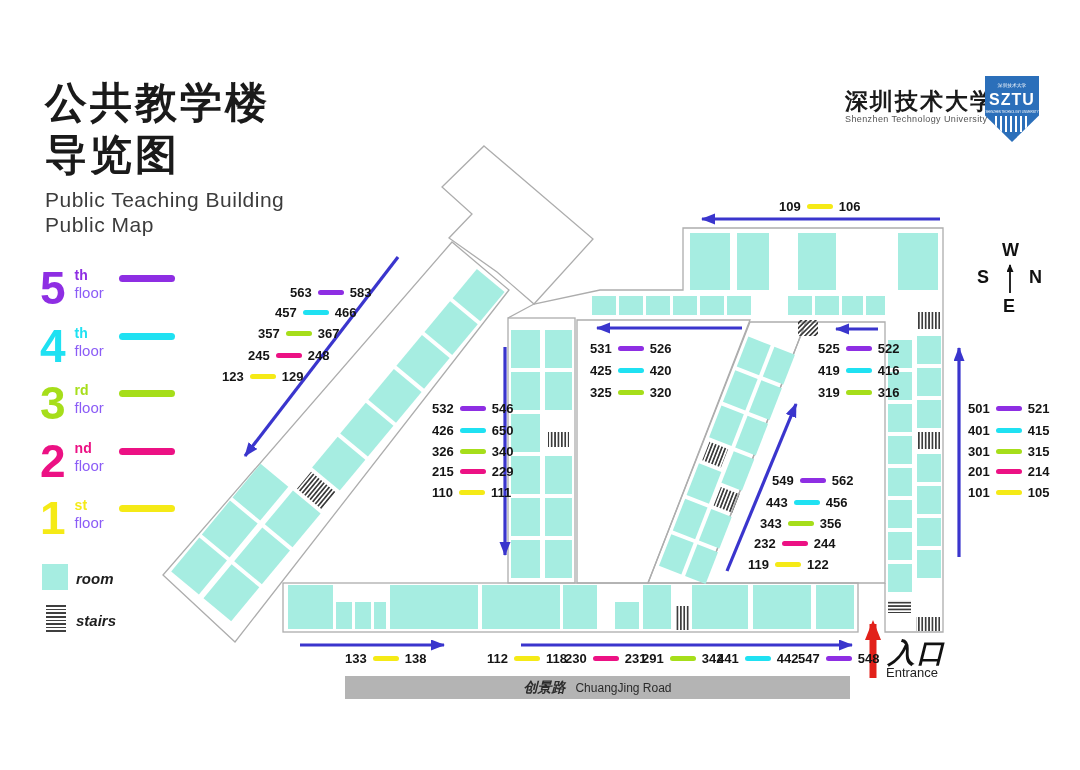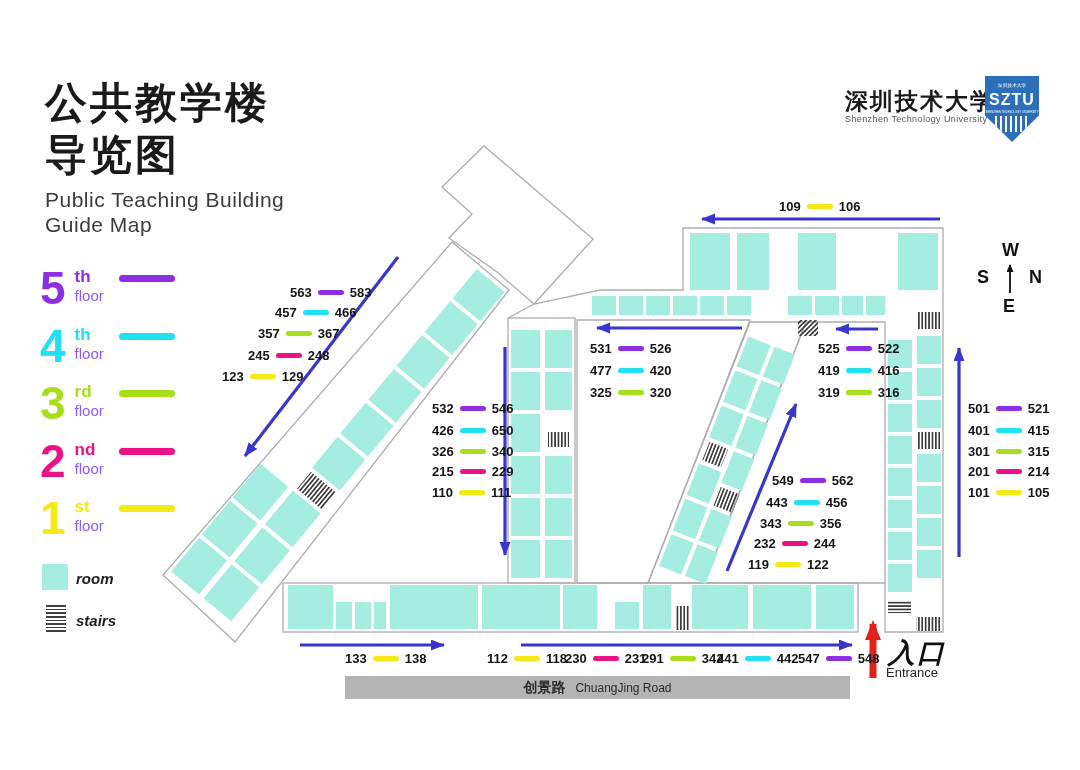--- a/index.html
+++ b/index.html
@@ -17,37 +17,37 @@
           display:flex;flex-direction:column;align-items:center;color:#fff;}
   .shield .s-top{font-size:6px;margin-top:5px;white-space:nowrap;transform:scale(0.8);}
   .shield .s-main{font-size:16px;font-weight:bold;letter-spacing:1px;margin-top:1px;}
   .shield .s-sub{font-size:4px;white-space:nowrap;transform:scale(0.7);}
   .shield .s-stripes{width:34px;height:16px;margin-top:2px;
         background:repeating-linear-gradient(90deg,#ffffff 0 2px,transparent 2px 5px);}
   
   .lg{position:absolute;left:40px;display:flex;gap:9px;height:52px;}
   .lg .digit{font-size:46px;font-weight:bold;line-height:0.9;}
   .lg .col{display:flex;flex-direction:column;margin-top:0px;}
-  .lg .suffix{font-size:17px;font-weight:bold;line-height:1.0;}
+  .lg .suffix{font-size:14px;font-weight:bold;line-height:1.0;}
   .lg .floor{font-size:15px;color:#8b5cf6;line-height:1.2;margin-top:2px;}
   .lg .bar{width:56px;height:7px;border-radius:3.5px;margin-top:7px;margin-left:6px;}
   .sw-room{width:26px;height:26px;background:#a6ede1;}
   .sw-stairs{width:20px;height:28px;
         background:repeating-linear-gradient(0deg,#3f3f3f 0 1.6px,#ffffff 1.6px 3.6px);}
   .lg-txt{font-size:15px;font-weight:bold;color:#1e1e1e;font-style:italic;}
   
   .rng{position:absolute;display:flex;align-items:center;gap:6px;
        font-size:13px;font-weight:bold;color:#141414;white-space:nowrap;}
   .rng .bar{width:26px;height:5px;border-radius:2.5px;display:inline-block;}
   
   .cmp{font-size:18px;font-weight:bold;color:#111;}
   
   .road{left:345px;top:676px;width:505px;height:23px;background:#b4b4b4;
         display:flex;align-items:center;justify-content:center;gap:10px;}
-  .road .zh{font-size:14px;font-weight:bold;color:#2b2b2b;}
+  .road .zh{font-size:14px;font-weight:bold;color:#2b2b2b;font-style:italic;}
   .road .en{font-size:12px;color:#2b2b2b;}
   
   .ent-zh{font-size:27px;font-weight:bold;color:#111;letter-spacing:2px;font-style:italic;}
   .ent-en{font-size:13px;color:#222;}
 </style>
 </head>
 <body>
 
 <svg class="abs" style="left:0;top:0" width="1080" height="770" viewBox="0 0 1080 770">
   <defs>
@@ -218,21 +218,21 @@
   </g>
 
   <line x1="873" y1="678" x2="873" y2="624" stroke="#e2211a" stroke-width="7" marker-end="url(#ar)"></line>
 
   <line x1="1010" y1="293" x2="1010" y2="265" stroke="#111" stroke-width="1.8" marker-end="url(#ak)"></line>
 </svg>
 
 <div class="abs title-zh" style="left:45px;top:82px">公共教学楼</div>
 <div class="abs title-zh" style="left:45px;top:134px">导览图</div>
 <div class="abs subtitle" style="left:45px;top:189px">Public Teaching Building</div>
-<div class="abs subtitle" style="left:45px;top:214px">Guide Map</div>
+<div class="abs subtitle" style="left:45px;top:214px">Public Map</div>
 
 <div class="abs logo-zh" style="left:845px;top:86px">深圳技术大学</div>
 <div class="abs logo-en" style="left:845px;top:114px">Shenzhen Technology University</div>
 <div class="abs shield" style="left:985px;top:76px">
   <div class="s-top">深圳技术大学</div>
   <div class="s-main">SZTU</div>
   <div class="s-sub">SHENZHEN TECHNOLOGY UNIVERSITY</div>
   <div class="s-stripes"></div>
 </div>
 
@@ -339,21 +339,21 @@
     <span class="bar" style="background: rgb(245, 234, 22);"></span>
     <span>111</span>
 </div>
 
 <div class="rng" style="left:590px;top:341px">
   <span>531</span>
     <span class="bar" style="background: rgb(142, 46, 227);"></span>
     <span>526</span>
 </div>
 <div class="rng" style="left:590px;top:363px">
-  <span>477</span>
+  <span>425</span>
     <span class="bar" style="background: rgb(31, 225, 242);"></span>
     <span>420</span>
 </div>
 <div class="rng" style="left:590px;top:385px">
   <span>325</span>
     <span class="bar" style="background: rgb(166, 222, 26);"></span>
     <span>320</span>
 </div>
 
 <div class="rng" style="left:818px;top:341px">

